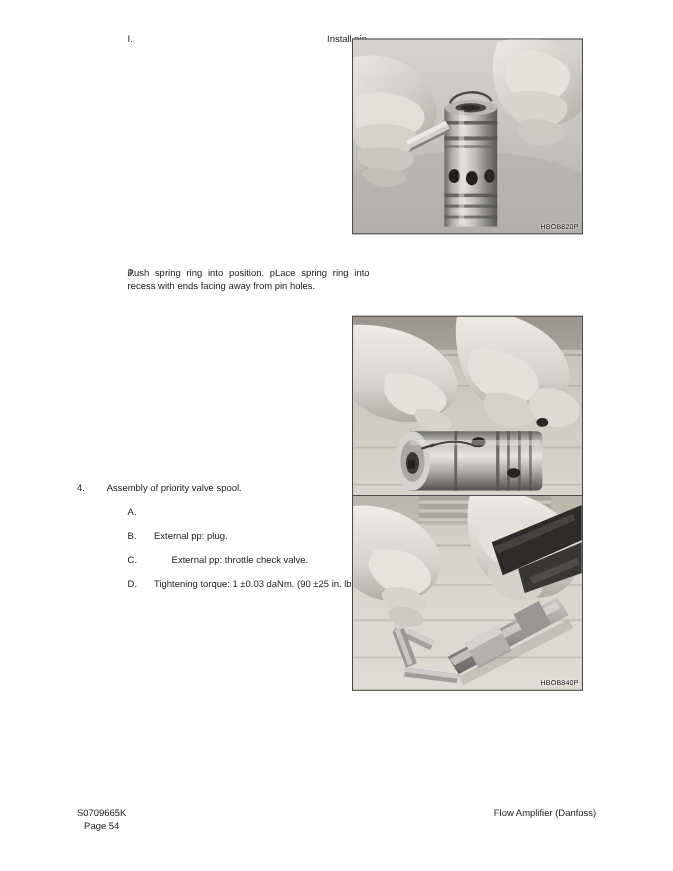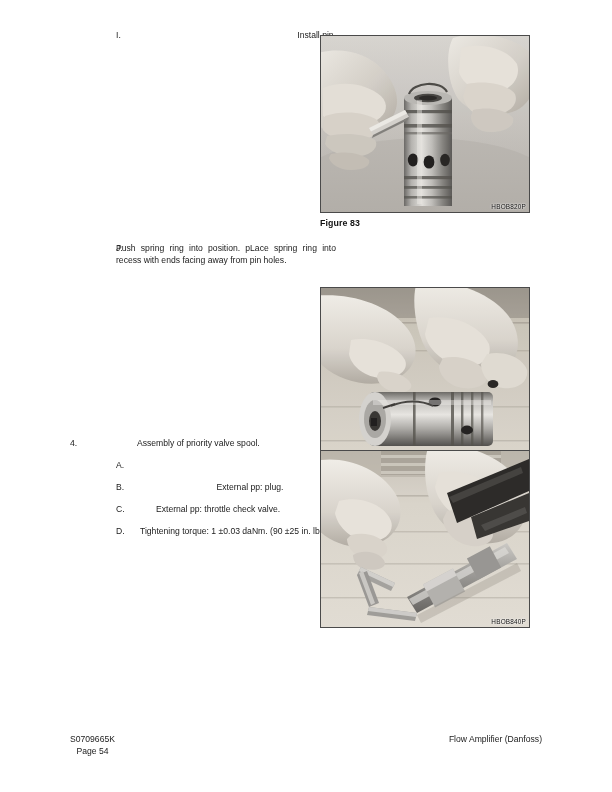--- a/index.html
+++ b/index.html
@@ -144,30 +144,30 @@
       <span class="body" style="text-align:right;">Install pin.</span>
     </div>
 
     <div class="item lvl-letter" style="position:absolute; left:0; top:213px; width:220px;">
       <span class="marker">J.</span>
       <span class="body">Push spring ring into position. pLace spring ring into recess with ends facing away from pin holes.</span>
     </div>
 
     <div class="item lvl-num" style="position:absolute; left:0; top:408px; width:220px;">
       <span class="marker">4.</span>
-      <span class="body" style="text-align:left;margin-left:40px;">Assembly of priority valve spool.</span>
+      <span class="body" style="text-align:left;">Assembly of priority valve spool.</span>
     </div>
 
     <div class="item lvl-sub" style="position:absolute; left:0; top:430px; width:220px;">
       <span class="marker">A.</span>
     </div>
 
     <div class="item lvl-sub" style="position:absolute; left:0; top:452px; width:220px;">
       <span class="marker">B.</span>
-      <span class="body" style="text-align:center;">External pp: plug.</span>
+      <span class="body" style="text-align:left;">External pp: plug.</span>
     </div>
 
     <div class="item lvl-sub" style="position:absolute; left:0; top:474px; width:220px;">
       <span class="marker">C.</span>
       <span class="body" style="text-align:left;margin-left:16px;">External pp: throttle check valve.</span>
     </div>
 
     <div class="item lvl-sub" style="position:absolute; left:0; top:496px; width:220px;">
       <span class="marker">D.</span>
       <span class="body">Tightening torque: 1 ±0.03 daNm. (90 ±25 in. lbs.).</span>
@@ -248,21 +248,20 @@
         <g>
           <path d="M48,92 L84,74 L88,81 L52,99 Z" fill="#d8d5d0"></path>
           <path d="M48,92 L84,74 L86,77.5 L50,95.5 Z" fill="#f0eee9"></path>
           <path d="M52,99 L88,81 L87,84 L51,102 Z" fill="#85837f"></path>
         </g>
 
         <rect x="0" y="0" width="208" height="176" fill="#000" opacity="0.02"></rect>
       </svg>
       <span class="imgcode">HBOB820P</span>
     </div>
-    <div class="caption">Figure 83</div>
   </div>
 
   <div class="figure" style="top:248px;margin-top:39px;">
     <div class="frame">
       <svg viewBox="0 0 208 176" preserveAspectRatio="none">
         <defs>
           <linearGradient id="bench84" x1="0" y1="0" x2="0" y2="1">
             <stop offset="0" stop-color="#b9b3a8"></stop>
             <stop offset="0.22" stop-color="#cfc9bd"></stop>
             <stop offset="1" stop-color="#e0dbd1"></stop>

